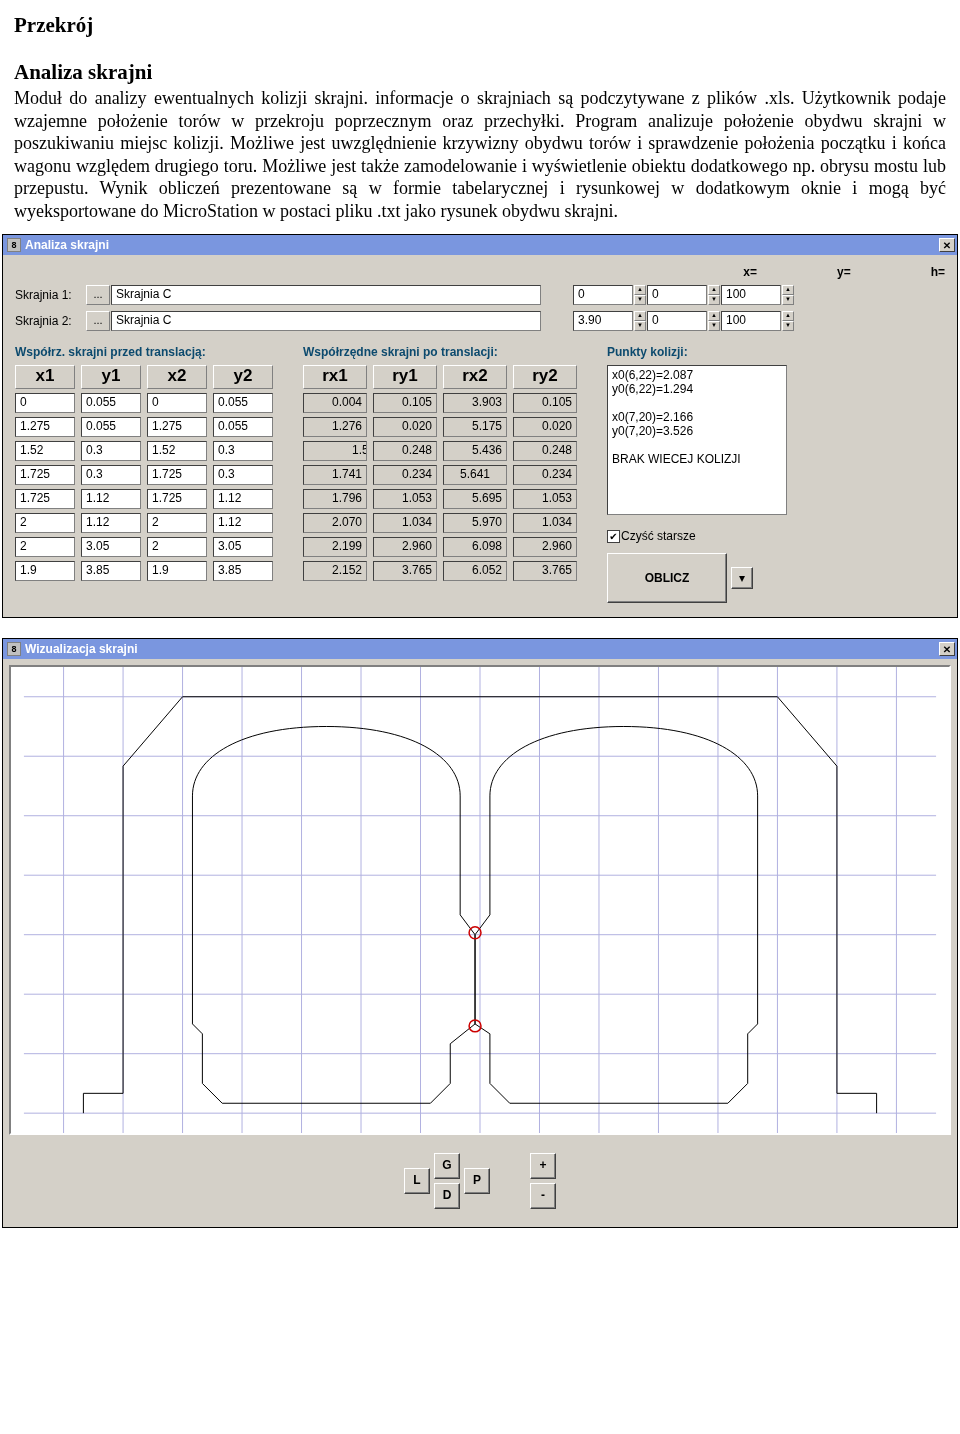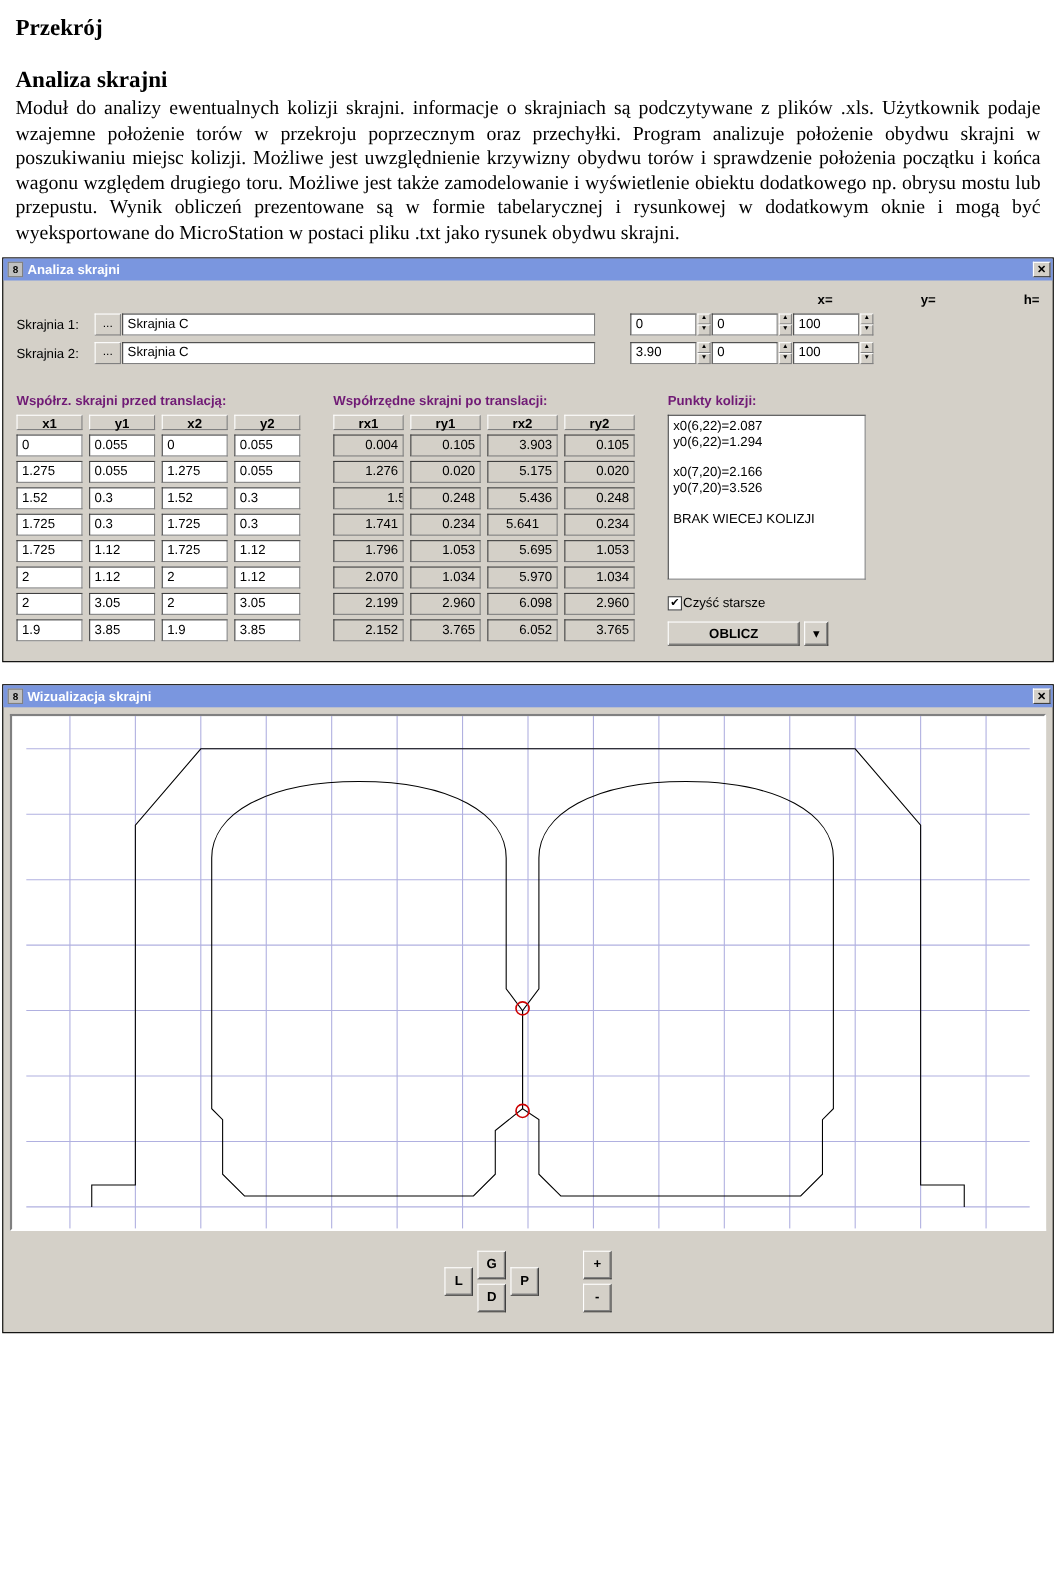--- a/index.html
+++ b/index.html
@@ -68,21 +68,21 @@
     text-align: center;
     line-height: 16px;
     font-size: 11px;
   }
   .btn {
     background: #d4d0c8;
     border: 1px solid #fff;
     border-right-color: #404040;
     border-bottom-color: #404040;
     box-shadow: inset -1px -1px 0 #808080;
-    padding: 3px 10px;
+    padding: 17px 10px;
     font-family: Tahoma, Arial, sans-serif;
     font-size: 12px;
     text-align: center;
   }
   .btn-wide { min-width: 120px; }
   .btn-sq { width: 26px; height: 26px; padding:0; line-height:22px; font-weight:bold; }
 
   .textbox {
     background: #fff;
     border: 1px solid #808080;
@@ -108,31 +108,31 @@
     flex: 1;
     background: #d4d0c8;
     border: 1px solid #fff;
     border-right-color: #808080;
     border-bottom-color: #808080;
     font-size: 6px;
     line-height: 6px;
     text-align: center;
   }
 
-  .section-lbl { font-weight: bold; color: #701a75; margin: 26px 0 6px 0; }
+  .section-lbl { font-weight: bold; color: #0c4a6e; margin: 14px 0 6px 0; }
 
   .mini-hdr {
-    width: 60px; height: 14px;
+    width: 60px; height: 24px;
     background: #d4d0c8;
     border: 1px solid #fff;
     border-right-color: #808080;
     border-bottom-color: #808080;
     text-align: center;
     font-weight: bold;
-    font-size: 12px;
+    font-size: 17px;
   }
   .mini-cell { width: 60px; }
 
   .grid4 { display: grid; grid-template-columns: repeat(4, 60px); gap: 4px 6px; }
   .grid4r { display: grid; grid-template-columns: repeat(4, 64px); gap: 4px 6px; }
 
   .listbox {
     background: #fff;
     border: 1px solid #808080;
     border-top-color: #404040;

